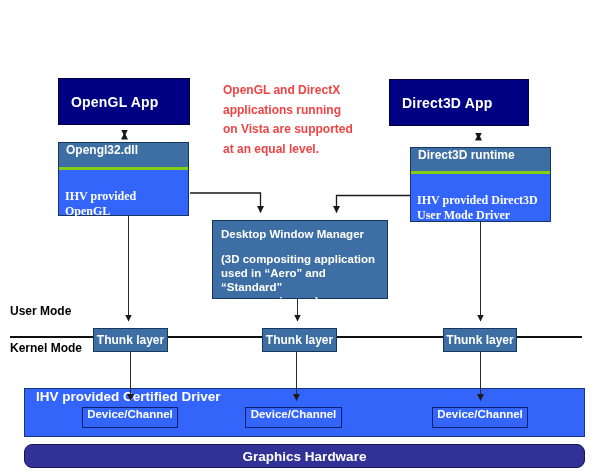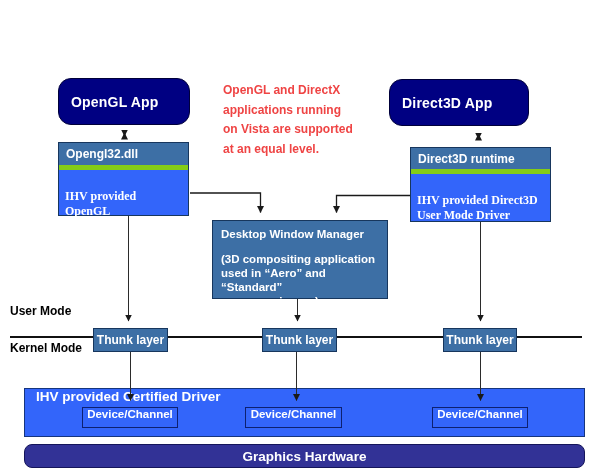--- a/index.html
+++ b/index.html
@@ -4,24 +4,24 @@
 <style>
   html,body{margin:0;padding:0;background:#ffffff;}
   #canvas{
     position:relative;width:600px;height:473px;background:#ffffff;overflow:hidden;
     font-family:"Liberation Sans", sans-serif;font-weight:bold;
   }
   .box{position:absolute;box-sizing:border-box;color:#ffffff;z-index:2;}
   .navy{background:#000082;border:1px solid #00003a;}
   .steel{background:#3d6fa5;border:1px solid #17365d;}
   .bright{background:#3365fa;border:1px solid #16357e;}
-  .appbox{display:flex;align-items:center;padding-left:12px;font-size:14px;letter-spacing:.2px;border-radius:13px;}
+  .appbox{display:flex;align-items:center;padding-left:12px;font-size:14px;letter-spacing:.2px;}
   .stackbox{padding:0;}
-  .stack-header{box-sizing:border-box;background:#3d6fa5;border-bottom:5px solid #84cc16;
-    display:flex;align-items:center;padding-left:7px;font-size:12px;}
+  .stack-header{box-sizing:border-box;background:#3d6fa5;border-bottom:3px solid #84cc16;
+    display:flex;padding-left:7px;font-size:12px;}
   .stack-body{box-sizing:border-box;background:#3365fa;padding:4px 6px 0 6px;
     font-size:12px;line-height:15px;white-space:pre-line;font-family:Liberation Serif, serif;}
   .note{position:absolute;left:223px;top:81px;width:180px;color:#ef4444;
     font-size:12px;line-height:19.5px;white-space:pre-line;z-index:2;}
   .dwm{padding:7px 8px;font-size:11.5px;}
   .dwm-title{margin-bottom:12px;}
   .dwm-desc{line-height:14px;white-space:pre-line;}
   .mode-label{position:absolute;color:#000000;font-size:12px;z-index:2;}
   .thunk{display:flex;align-items:center;justify-content:center;font-size:12px;}
   .bigdriver-title{position:absolute;left:11px;top:0;font-size:13.5px;}

